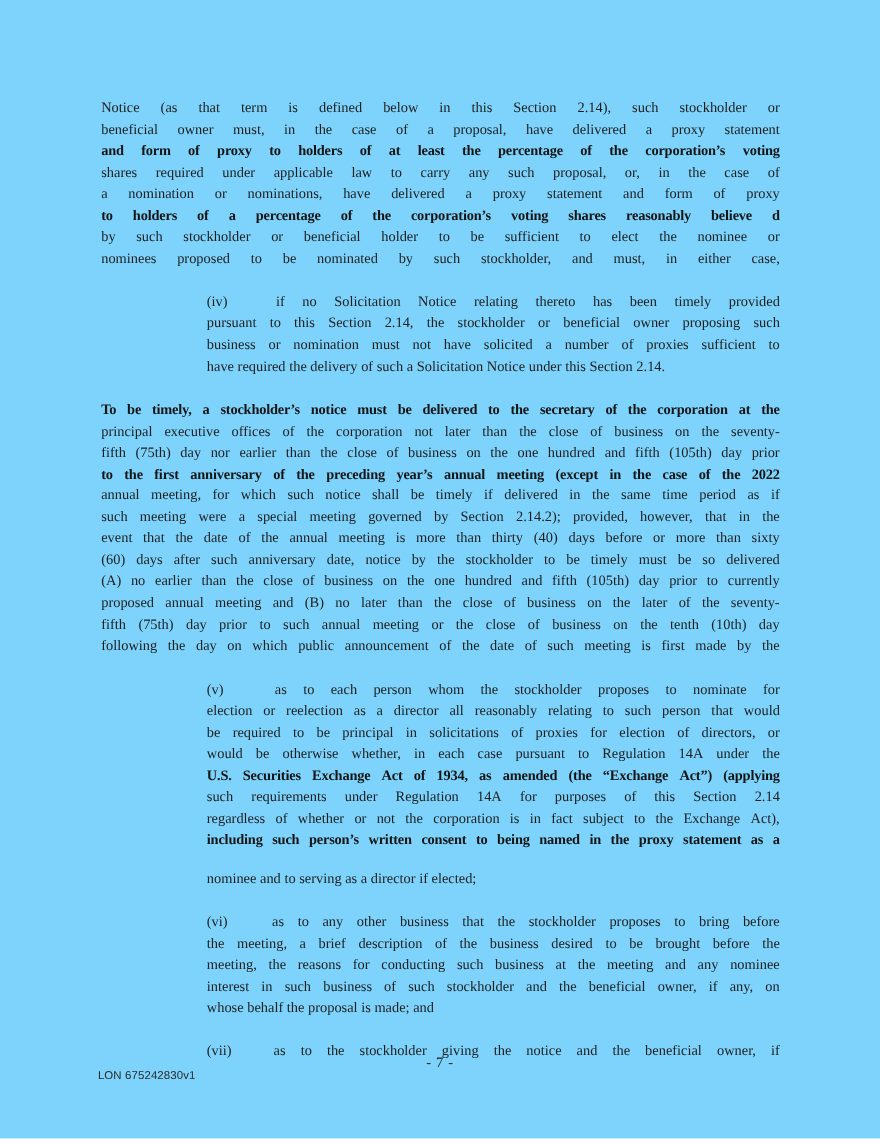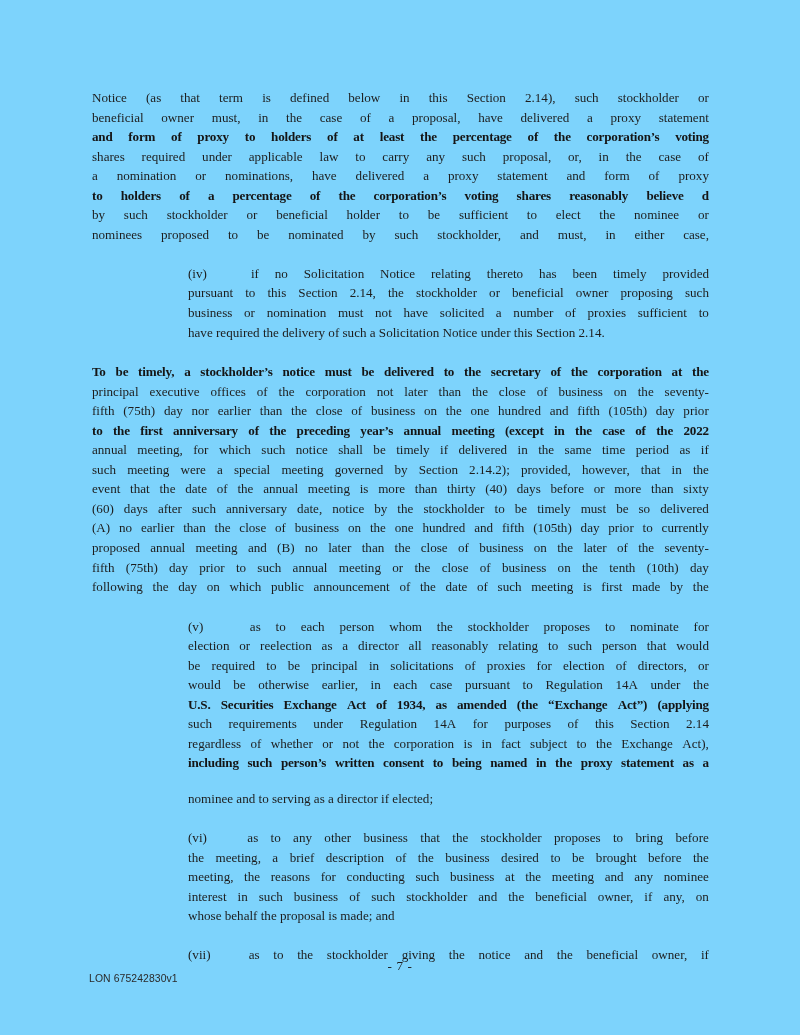--- a/index.html
+++ b/index.html
@@ -566,21 +566,21 @@
             <span>for</span>
             <span>election</span>
             <span>of</span>
             <span>directors,</span>
             <span>or</span>
           </span>
           <span class="ln j">
             <span>would</span>
             <span>be</span>
             <span>otherwise</span>
-            <span>earlier,</span>
+            <span>whether,</span>
             <span>in</span>
             <span>each</span>
             <span>case</span>
             <span>pursuant</span>
             <span>to</span>
             <span>Regulation</span>
             <span>14A</span>
             <span>under</span>
             <span>the</span>
           </span>

